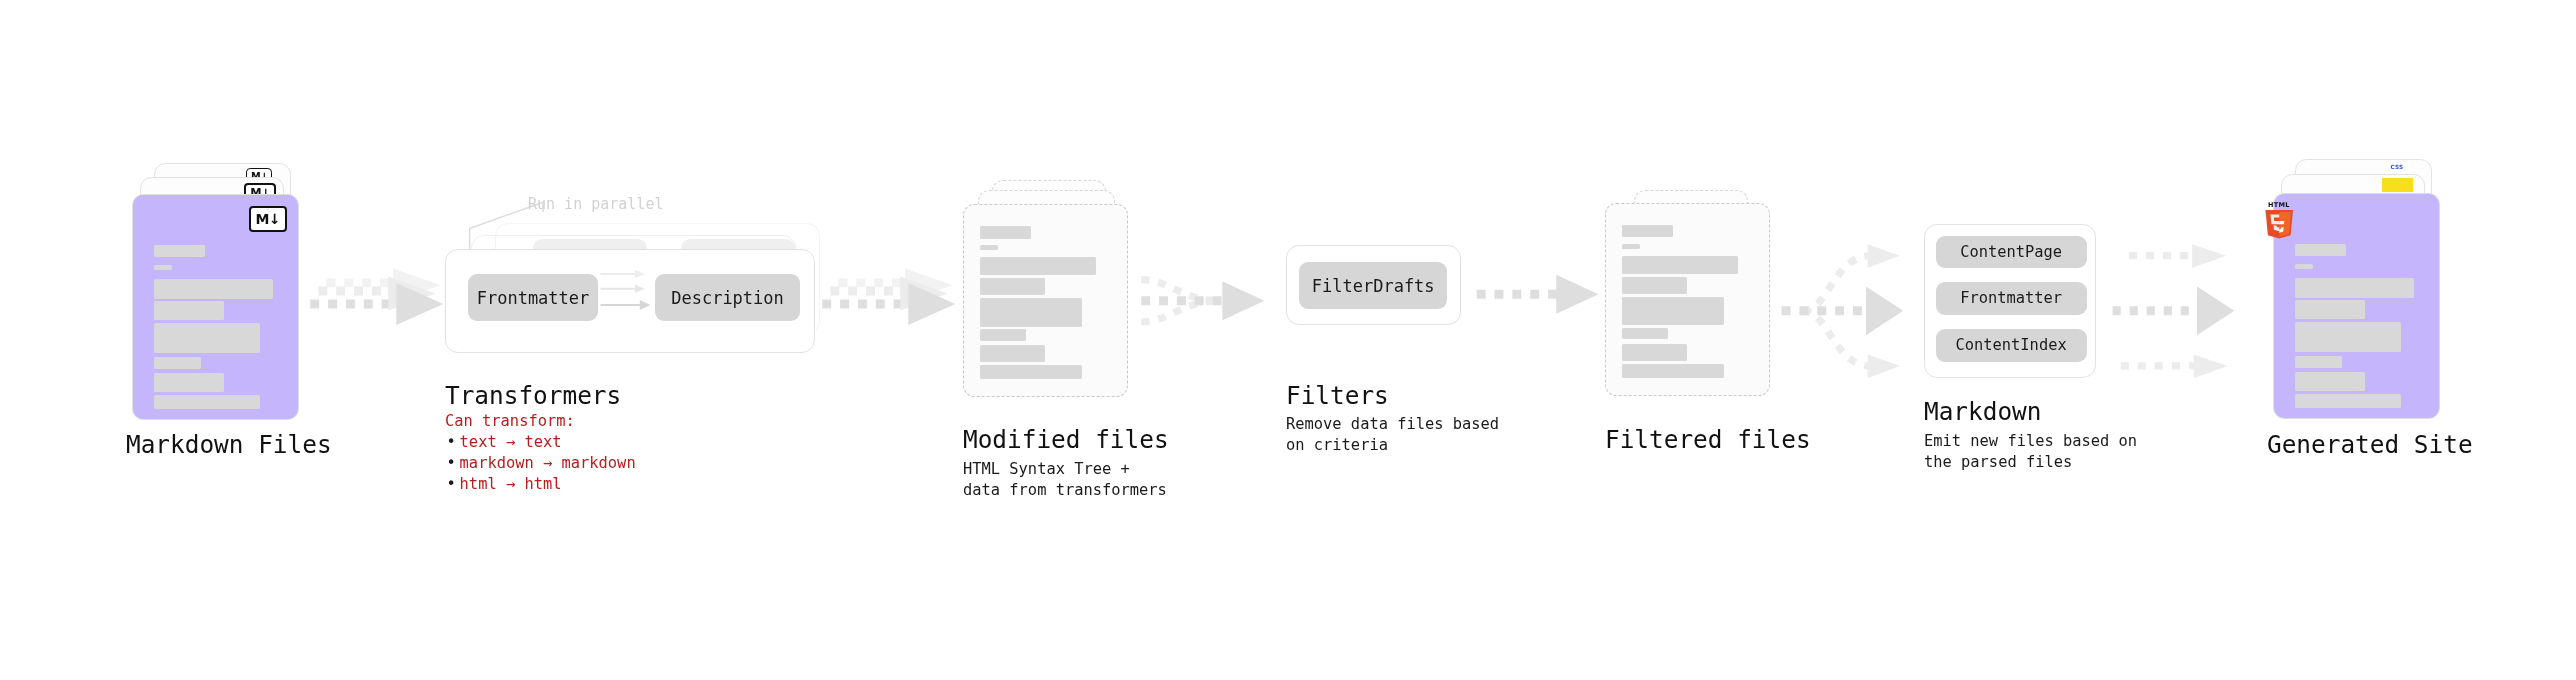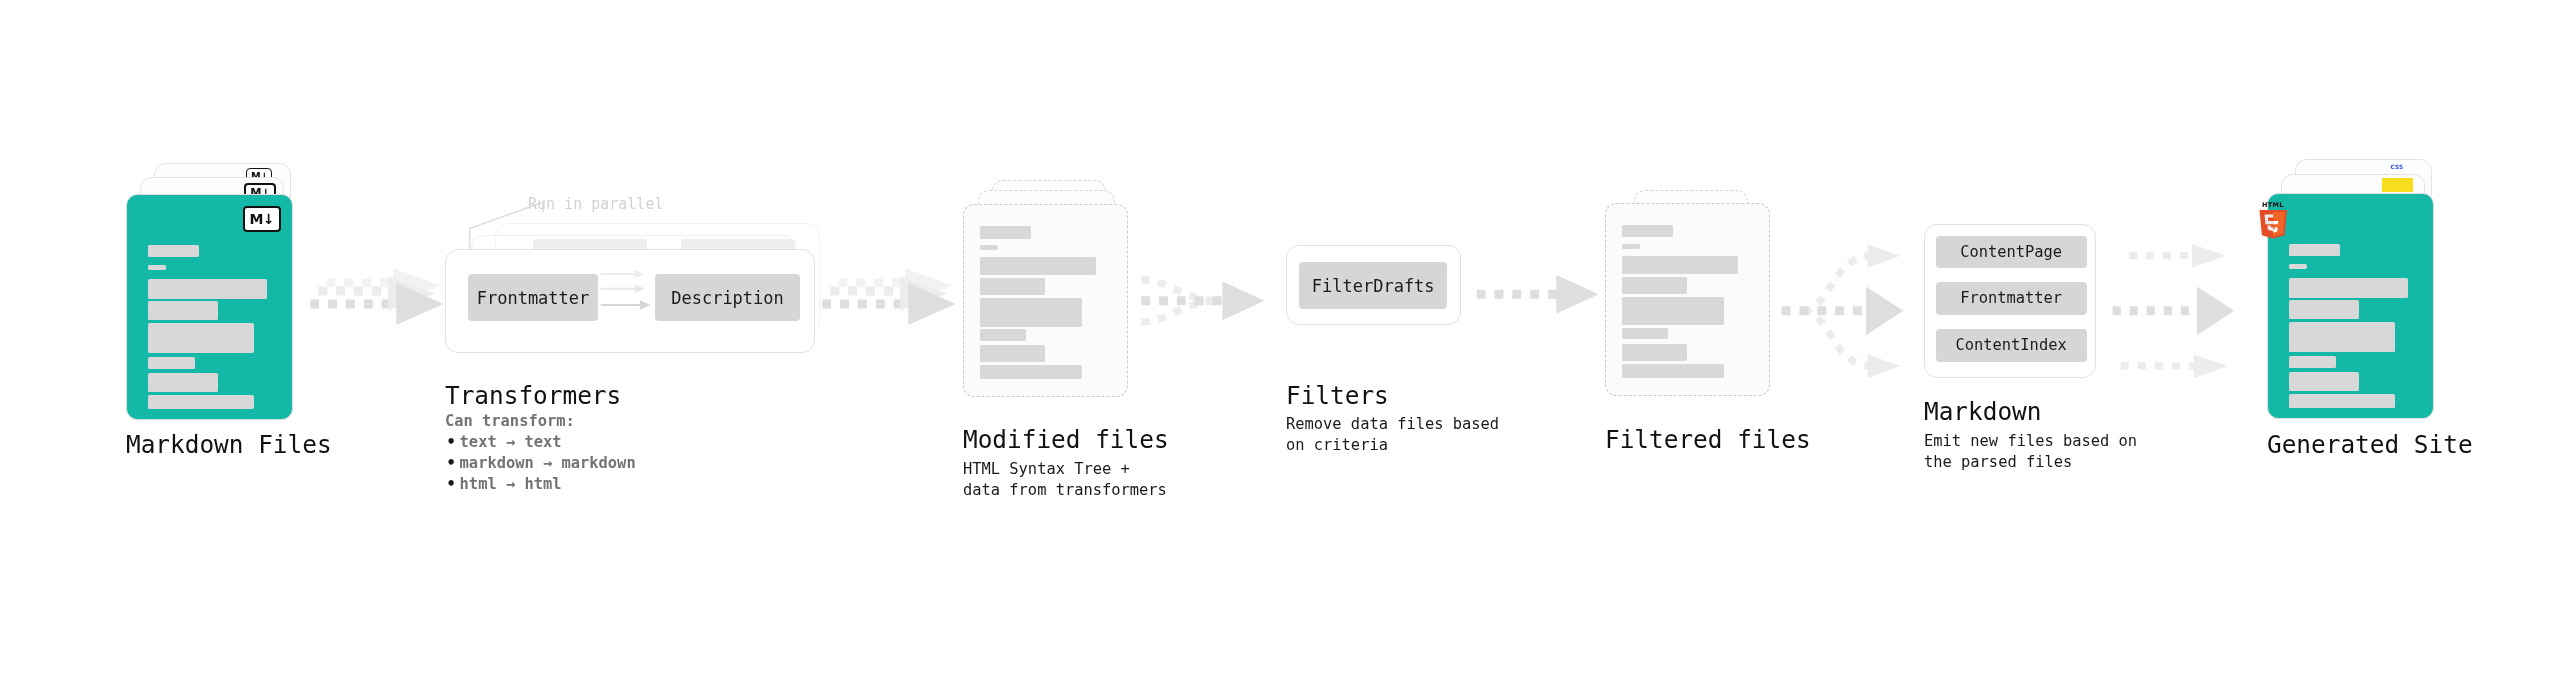--- a/index.html
+++ b/index.html
@@ -25,22 +25,23 @@
   .node { position: absolute; }
 
   
   .doc-stack { position: relative; }
   .doc-card {
     position: absolute;
     border-radius: 11.4px;
     box-sizing: border-box;
   }
   .doc-card.solid {
-    background: #14b8a6;
+    background: #c4b5fd;
     border: 1.3px solid #dfdfdf;
+    margin-left: 6px;
   }
   .doc-card.dashed {
     background: #fbfbfb;
     border: 1.3px dashed #c9c9c9;
   }
   .doc-card.ghost-solid {
     background: #fdfdfd;
     border: 1.3px solid #e3e3e3;
   }
   .doc-card.ghost-dashed {
@@ -106,21 +107,21 @@
     border-radius: 13px;
     background: #ffffff;
   }
   .group-box.ghost1 { border-color: #efefef; background: transparent; }
   .group-box.ghost2 { border-color: #f4f4f4; background: transparent; }
 
   .chip {
     position: absolute;
     box-sizing: border-box;
     background: #d6d6d6;
-    border-radius: 4px;
+    border-radius: 9px;
     display: flex; align-items: center; justify-content: center;
     font-size: 17px;
     color: #1b1b1b;
     letter-spacing: 0px;
     white-space: nowrap;
   }
   .chip.ghost1 { background: #e6e6e6; color: transparent; }
   .chip.ghost2 { background: #efefef; color: transparent; }
 
   
@@ -135,22 +136,21 @@
     position: absolute;
     font-size: 15.4px;
     line-height: 21px;
     color: #1a1a1a;
     white-space: pre-line;
   }
   .bullets {
     position: absolute;
     font-size: 15.4px;
     line-height: 21px;
-    color: #737373;
-    font-weight: bold;
+    color: #b91c1c;
   }
   .bullets .lead { display: block; }
   .bullets ul { margin: 0; padding-left: 14.6px; list-style: none; }
   .bullets li { position: relative; white-space: nowrap; }
   .bullets li::before {
     content: "\2022";
     position: absolute; left: -13px; top: 0;
     color: #1a1a1a;
   }
   .note {

